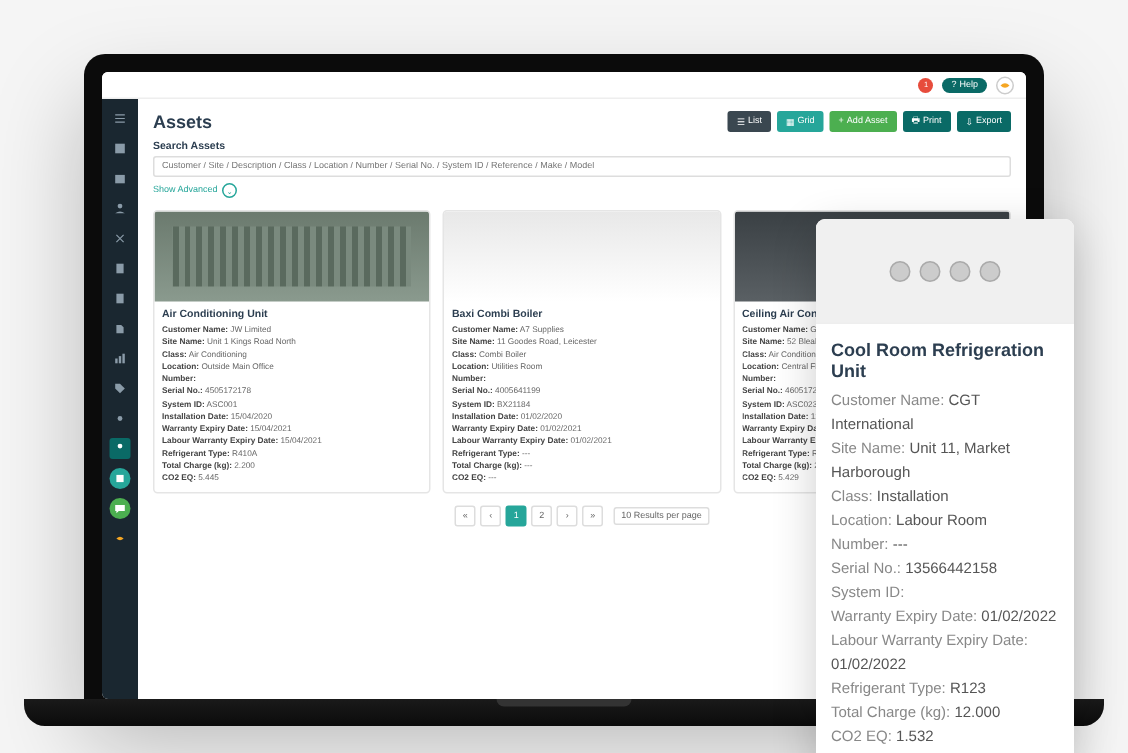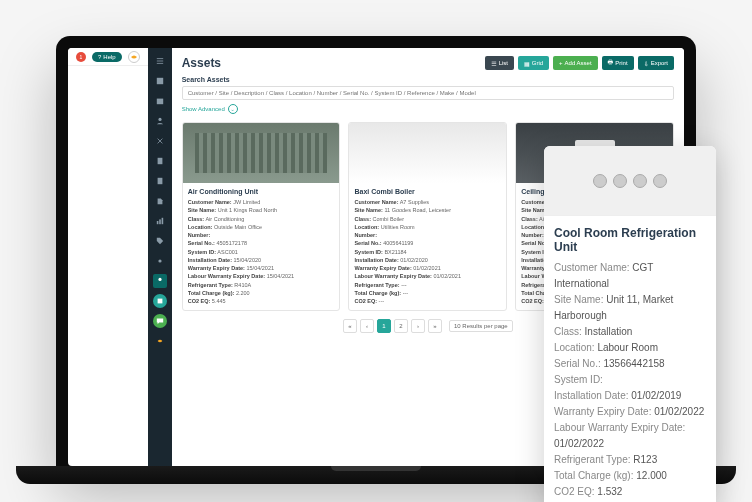--- a/index.html
+++ b/index.html
@@ -1,18 +1,18 @@
 <!DOCTYPE html>
 <html><head>
 <meta charset="utf-8">
 <style>
 *{margin:0;padding:0;box-sizing:border-box;font-family:-apple-system,BlinkMacSystemFont,"Segoe UI",Arial,sans-serif}
 body{background:#f5f5f5;display:flex;align-items:center;justify-content:center;height:502px;width:752px;overflow:hidden}
 .laptop{position:relative;width:640px;height:430px;background:#0b0b0b;border-radius:14px 14px 0 0;padding:12px 12px 0 12px;box-shadow:0 30px 60px rgba(0,0,0,.25)}
-.screen{width:100%;height:100%;background:#fff;border-radius:4px;overflow:hidden;display:flex;flex-direction:row;font-size:7px}
+.screen{width:100%;height:100%;background:#fff;border-radius:4px;overflow:hidden;display:flex;flex-direction:column;font-size:7px}
 .laptop-base{position:absolute;bottom:-18px;left:-40px;right:-40px;height:18px;background:linear-gradient(#1a1a1a,#0b0b0b);border-radius:0 0 14px 14px}
 .laptop-base::before{content:"";position:absolute;top:0;left:50%;transform:translateX(-50%);width:90px;height:5px;background:#333;border-radius:0 0 6px 6px}
 
 .topbar{height:18px;background:#fff;border-bottom:1px solid #eee;display:flex;align-items:center;justify-content:flex-end;padding:0 8px;gap:6px}
 .notif{width:10px;height:10px;background:#e74c3c;border-radius:50%;color:#fff;display:flex;align-items:center;justify-content:center;font-size:5px}
 .help-btn{background:#0a6a66;color:#fff;padding:2px 6px;border-radius:8px;font-size:6px;display:flex;align-items:center;gap:2px}
 .logo{width:12px;height:12px;border-radius:50%;border:1px solid #ccc;display:flex;align-items:center;justify-content:center}
 
 .main{flex:1;display:flex;overflow:hidden}
 .sidebar{width:24px;background:#1a2730;display:flex;flex-direction:column;align-items:center;padding:6px 0;gap:6px}
@@ -266,23 +266,23 @@
         <div class="refr-fan"></div>
         <div class="refr-fan"></div>
       </div>
     </div>
     <div class="popout-body">
       <div class="popout-title">Cool Room Refrigeration Unit</div>
       <div class="popout-row"><span class="lbl">Customer Name:</span> <span>CGT International</span></div>
       <div class="popout-row"><span class="lbl">Site Name:</span> <span>Unit 11, Market Harborough</span></div>
       <div class="popout-row"><span class="lbl">Class:</span> <span>Installation</span></div>
       <div class="popout-row"><span class="lbl">Location:</span> <span>Labour Room</span></div>
+      <div class="popout-row"><span class="lbl">Number:</span> <span>---</span></div>
       <div class="popout-row"><span class="lbl">Serial No.:</span> <span>13566442158</span></div>
       <div class="popout-row"><span class="lbl">System ID:</span> <span></span></div>
-      <div class="popout-row"><span class="lbl">Installation Date:</span> <span>01/02/2019</span></div>
       <div class="popout-row"><span class="lbl">Warranty Expiry Date:</span> <span>01/02/2022</span></div>
       <div class="popout-row"><span class="lbl">Labour Warranty Expiry Date:</span> <span>01/02/2022</span></div>
       <div class="popout-row"><span class="lbl">Refrigerant Type:</span> <span>R123</span></div>
       <div class="popout-row"><span class="lbl">Total Charge (kg):</span> <span>12.000</span></div>
       <div class="popout-row"><span class="lbl">CO2 EQ:</span> <span>1.532</span></div>
     </div>
   </div>
 </div>
 
 </body></html>

